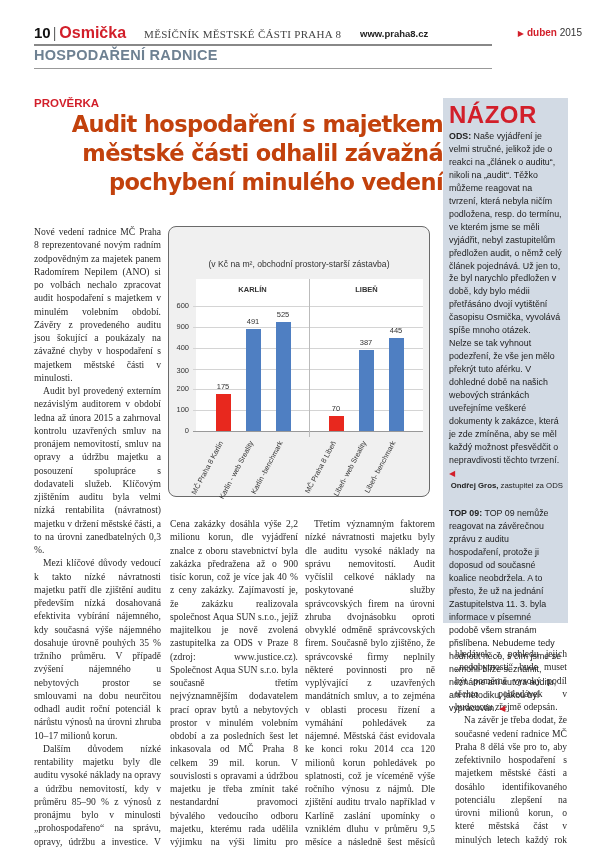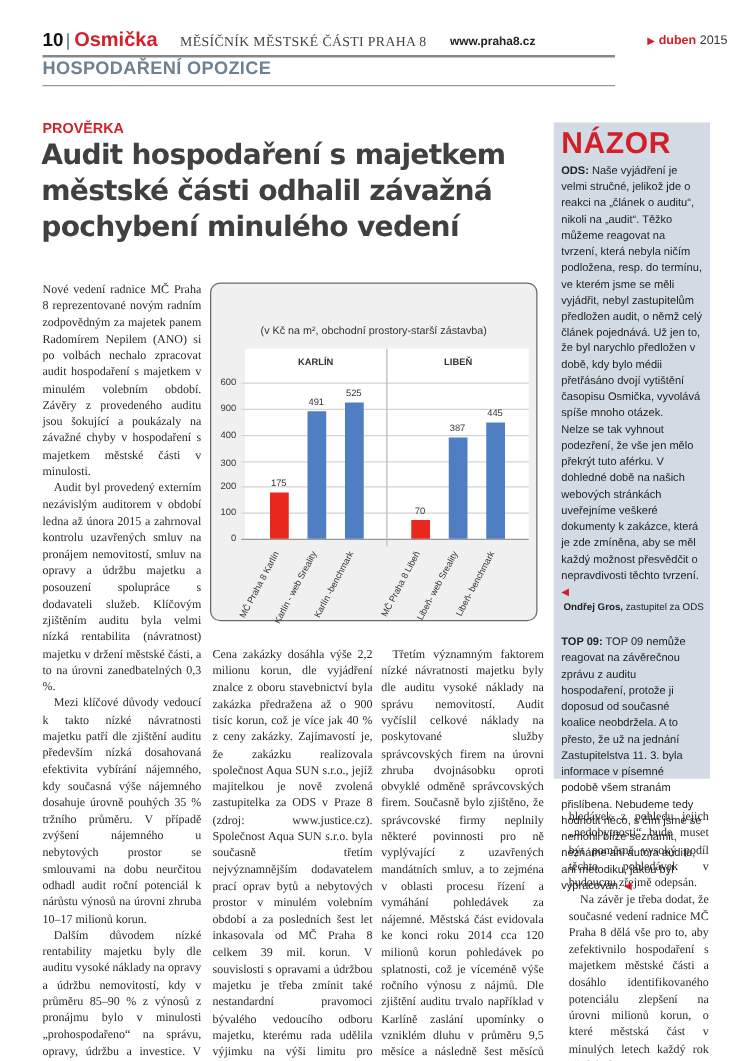--- a/index.html
+++ b/index.html
@@ -13,21 +13,21 @@
   .mh-sub { font-family: Liberation Serif, serif; font-size: 11px; color: #444; margin-left: 18px; letter-spacing: 0.3px; }
   .mh-url { font-family: "Liberation Sans", sans-serif; font-weight: bold; font-size: 9.5px; color: #222; position: absolute; left: 326px; top: 4px; }
   .mh-date { position: absolute; left: 408px; top: 3px; font-family: "Liberation Sans", sans-serif; font-size: 10px; color: #333; width: 140px; text-align: right; }
   .mh-date b { color: #d21f2a; }
   .mh-arrow { color: #d21f2a; font-size: 8px; margin-right: 3px; }
   .rule1 { position: absolute; left: 34px; top: 44px; width: 458px; height: 2px; background: #888; }
   .section { position: absolute; left: 34px; top: 47px; font-family: "Liberation Sans", sans-serif; font-weight: bold; font-size: 14.5px; color: #6e8192; letter-spacing: 0.3px; }
   .rule2 { position: absolute; left: 34px; top: 68px; width: 458px; height: 1px; background: #999; }
 
   .kicker { position: absolute; left: 34px; top: 97px; font-family: "Liberation Sans", sans-serif; font-weight: bold; font-size: 11.5px; color: #d21f2a; }
-  .headline { position: absolute; left: 33px; top: 110px; width: 410px; font-family: "DejaVu Sans", sans-serif; font-weight: bold; font-size: 22.5px; line-height: 29px; color: #404040; letter-spacing: -0.6px; }
+  .headline { position: absolute; left: 33px; top: 110px; width: 410px; font-family: "DejaVu Sans", sans-serif; font-weight: bold; font-size: 22.5px; line-height: 29px; color: #c2410c; letter-spacing: -0.6px; text-align: right; }
 
   .col { position: absolute; font-size: 9.6px; line-height: 13.25px; text-align: justify; color: #2a2a2a; }
   .col p { text-indent: 9px; }
   .col p.noind { text-indent: 0; }
   .col1 { left: 34px; top: 225px; width: 127px; }
   .col2 { left: 170px; top: 517px; width: 128px; }
   .col3 { left: 305px; top: 517px; width: 130px; }
   .col4 { left: 455px; top: 647px; width: 112px; }
   .endmark { color: #d21f2a; font-size: 8px; }
 
@@ -58,21 +58,21 @@
 
 <div class="masthead">
   <span class="mh-num">10</span>
   <span class="mh-sep">|</span>
   <span class="mh-brand">Osmička</span>
   <span class="mh-sub">MĚSÍČNÍK MĚSTSKÉ ČÁSTI PRAHA 8</span>
   <span class="mh-url">www.praha8.cz</span>
   <span class="mh-date"><span class="mh-arrow">▶</span><b>duben</b> <span>2015</span></span>
 </div>
 <div class="rule1"></div>
-<div class="section">HOSPODAŘENÍ OPOZICE</div>
+<div class="section">HOSPODAŘENÍ RADNICE</div>
 <div class="rule2"></div>
 
 <div class="kicker">PROVĚRKA</div>
 <h1 class="headline">Audit hospodaření s majetkem městské části odhalil závažná pochybení minulého vedení</h1>
 
 <div class="col col1">
   <p class="noind">Nové vedení radnice MČ Praha 8 reprezentované novým radním zodpovědným za majetek panem Radomírem Nepilem (ANO) si po volbách nechalo zpracovat audit hospodaření s majetkem v minulém volebním období. Závěry z provedeného auditu jsou šokující a poukázaly na závažné chyby v hospodaření s majetkem městské části v minulosti.</p>
   <p>Audit byl provedený externím nezávislým auditorem v období ledna až února 2015 a zahrnoval kontrolu uzavřených smluv na pronájem nemovitostí, smluv na opravy a údržbu majetku a posouzení spolupráce s dodavateli služeb. Klíčovým zjištěním auditu byla velmi nízká rentabilita (návratnost) majetku v držení městské části, a to na úrovni zanedbatelných 0,3 %.</p>
   <p>Mezi klíčové důvody vedoucí k takto nízké návratnosti majetku patří dle zjištění auditu především nízká dosahovaná efektivita vybírání nájemného, kdy současná výše nájemného dosahuje úrovně pouhých 35 % tržního průměru. V případě zvýšení nájemného u nebytových prostor se smlouvami na dobu neurčitou odhadl audit roční potenciál k nárůstu výnosů na úrovni zhruba 10–17 milionů korun.</p>
   <p>Dalším důvodem nízké rentability majetku byly dle auditu vysoké náklady na opravy a údržbu nemovitostí, kdy v průměru 85–90 % z výnosů z pronájmu bylo v minulosti „prohospodařeno“ na správu, opravy, údržbu a investice. V rámci prověřovaných smluv byly identifikovány v průměru o 20–30 % vyšší náklady na opravy a údržbu, než je obvyklé, nezřídka kdy i s nižší kvalitou prováděných prací. Příkladem takové „efektivně vysoutěžené“ zakázky byla výmalba společných prostor v objektu Taussigova 1/1172.</p>

